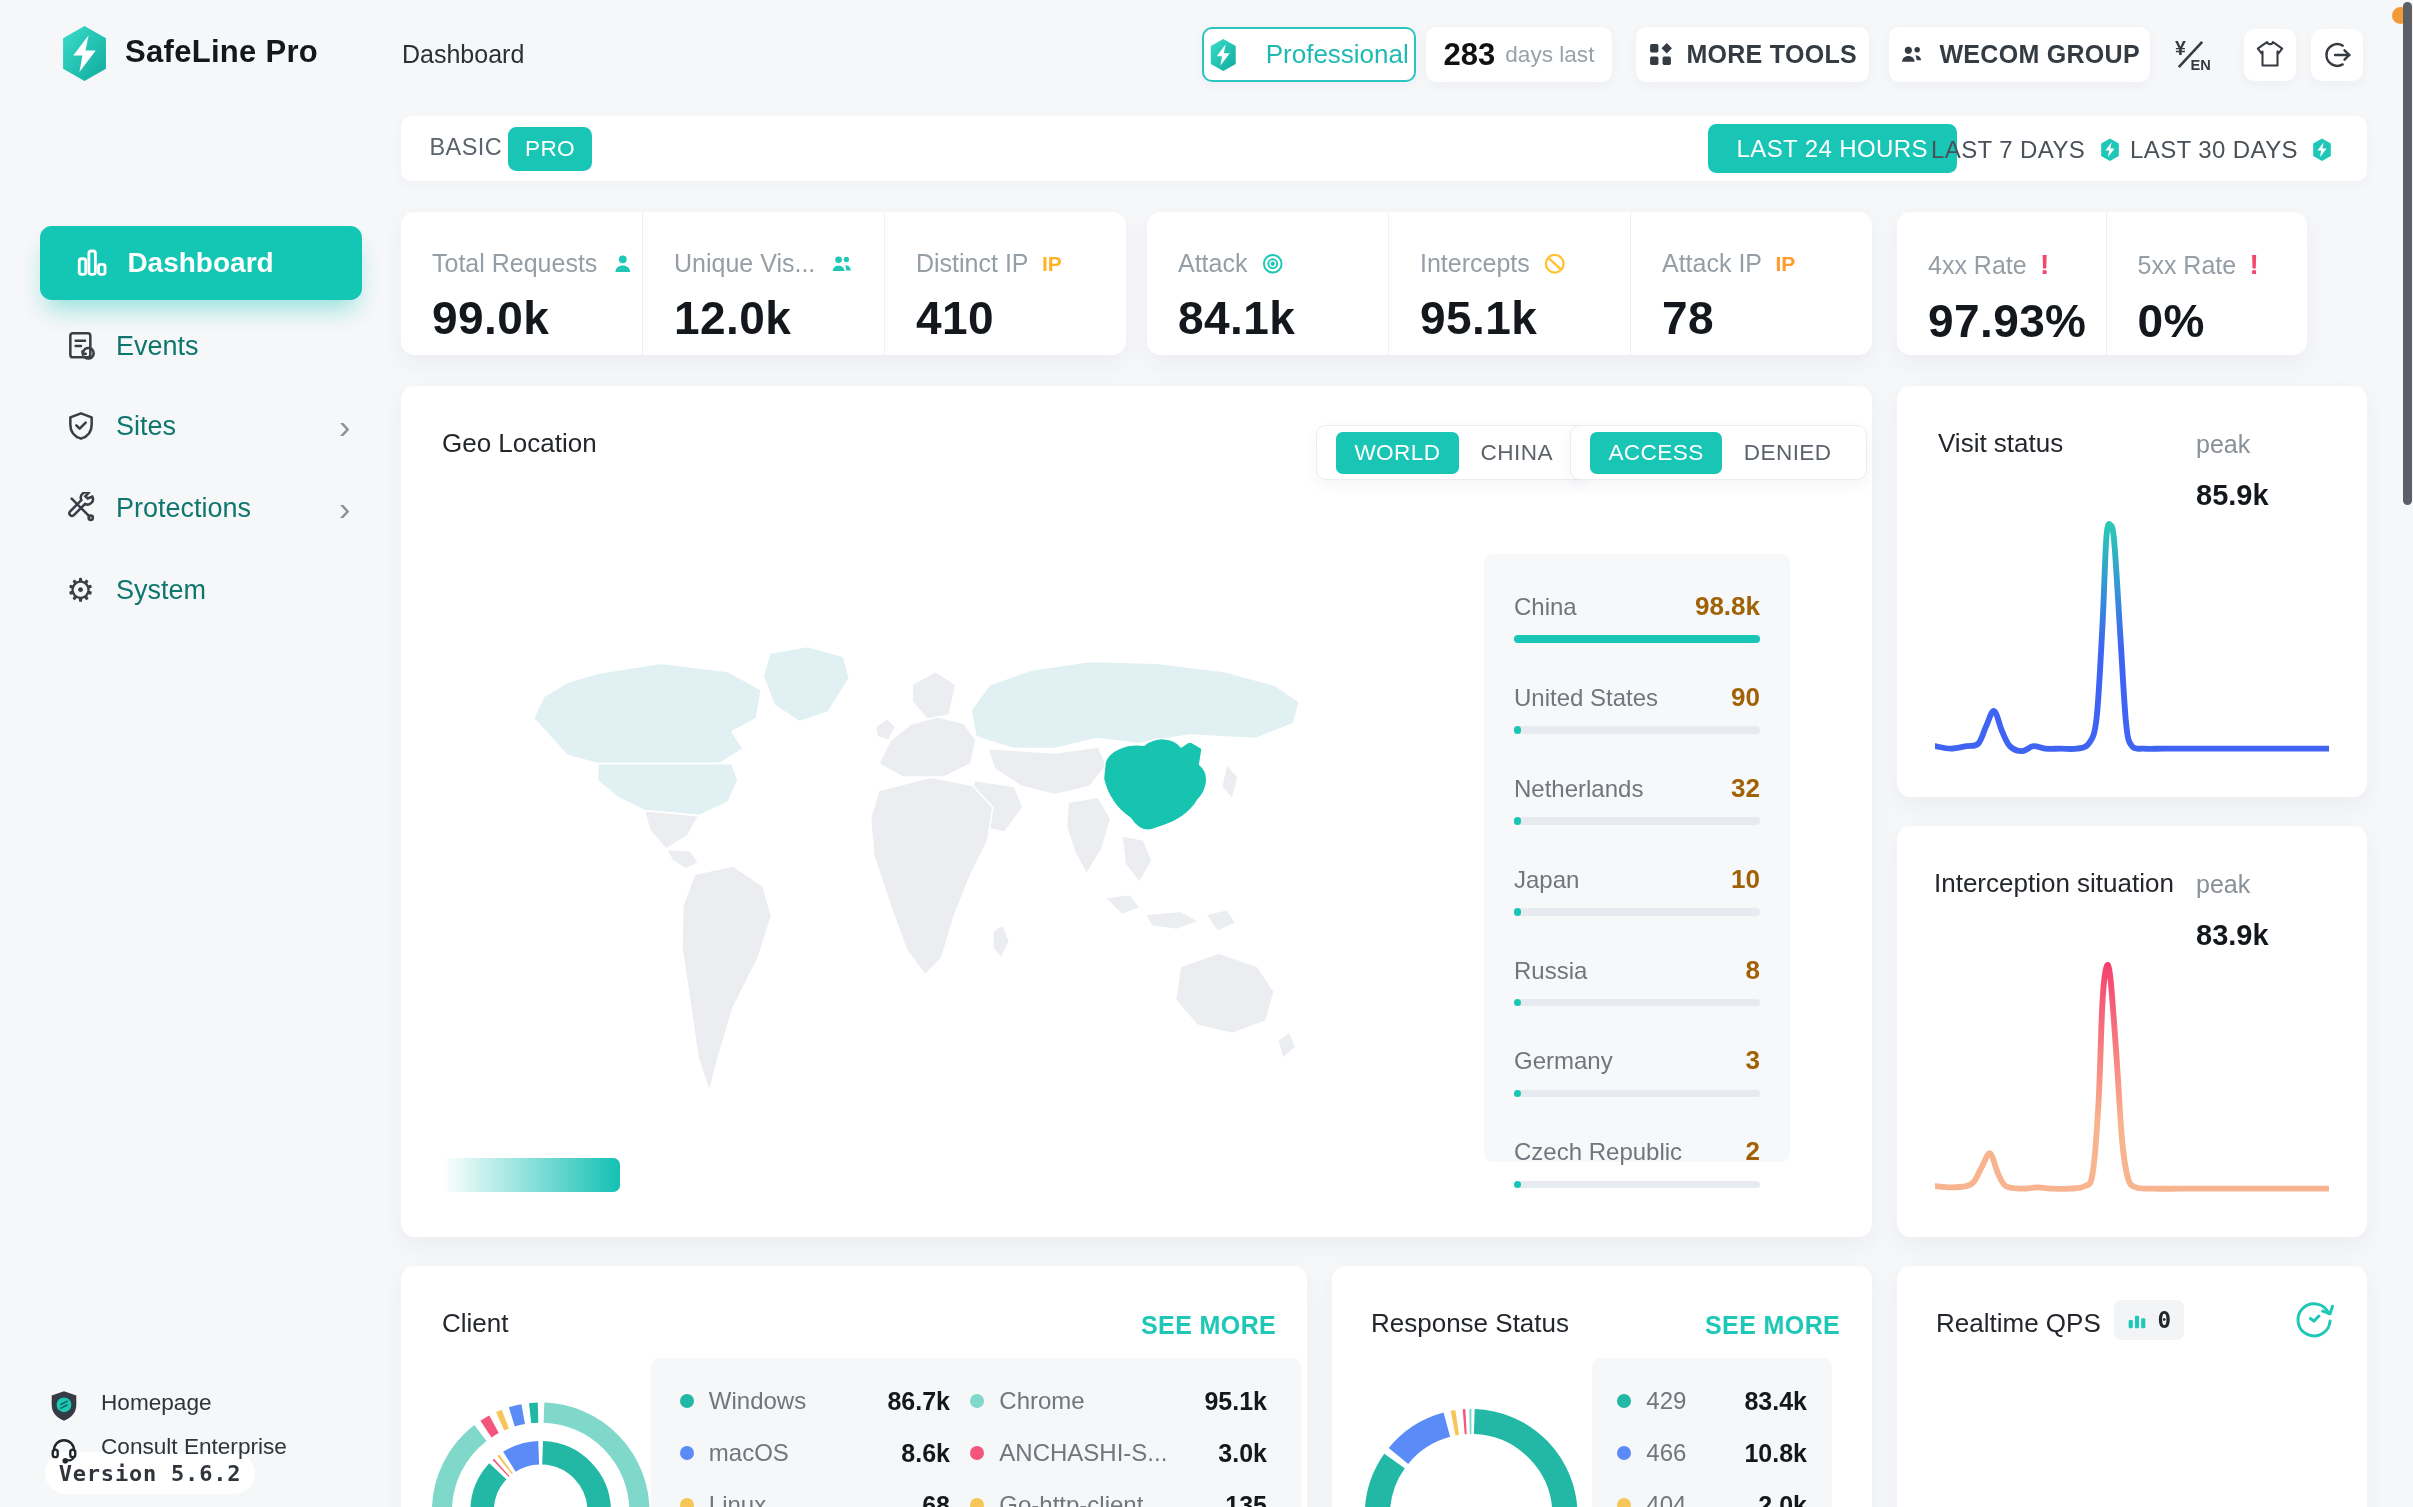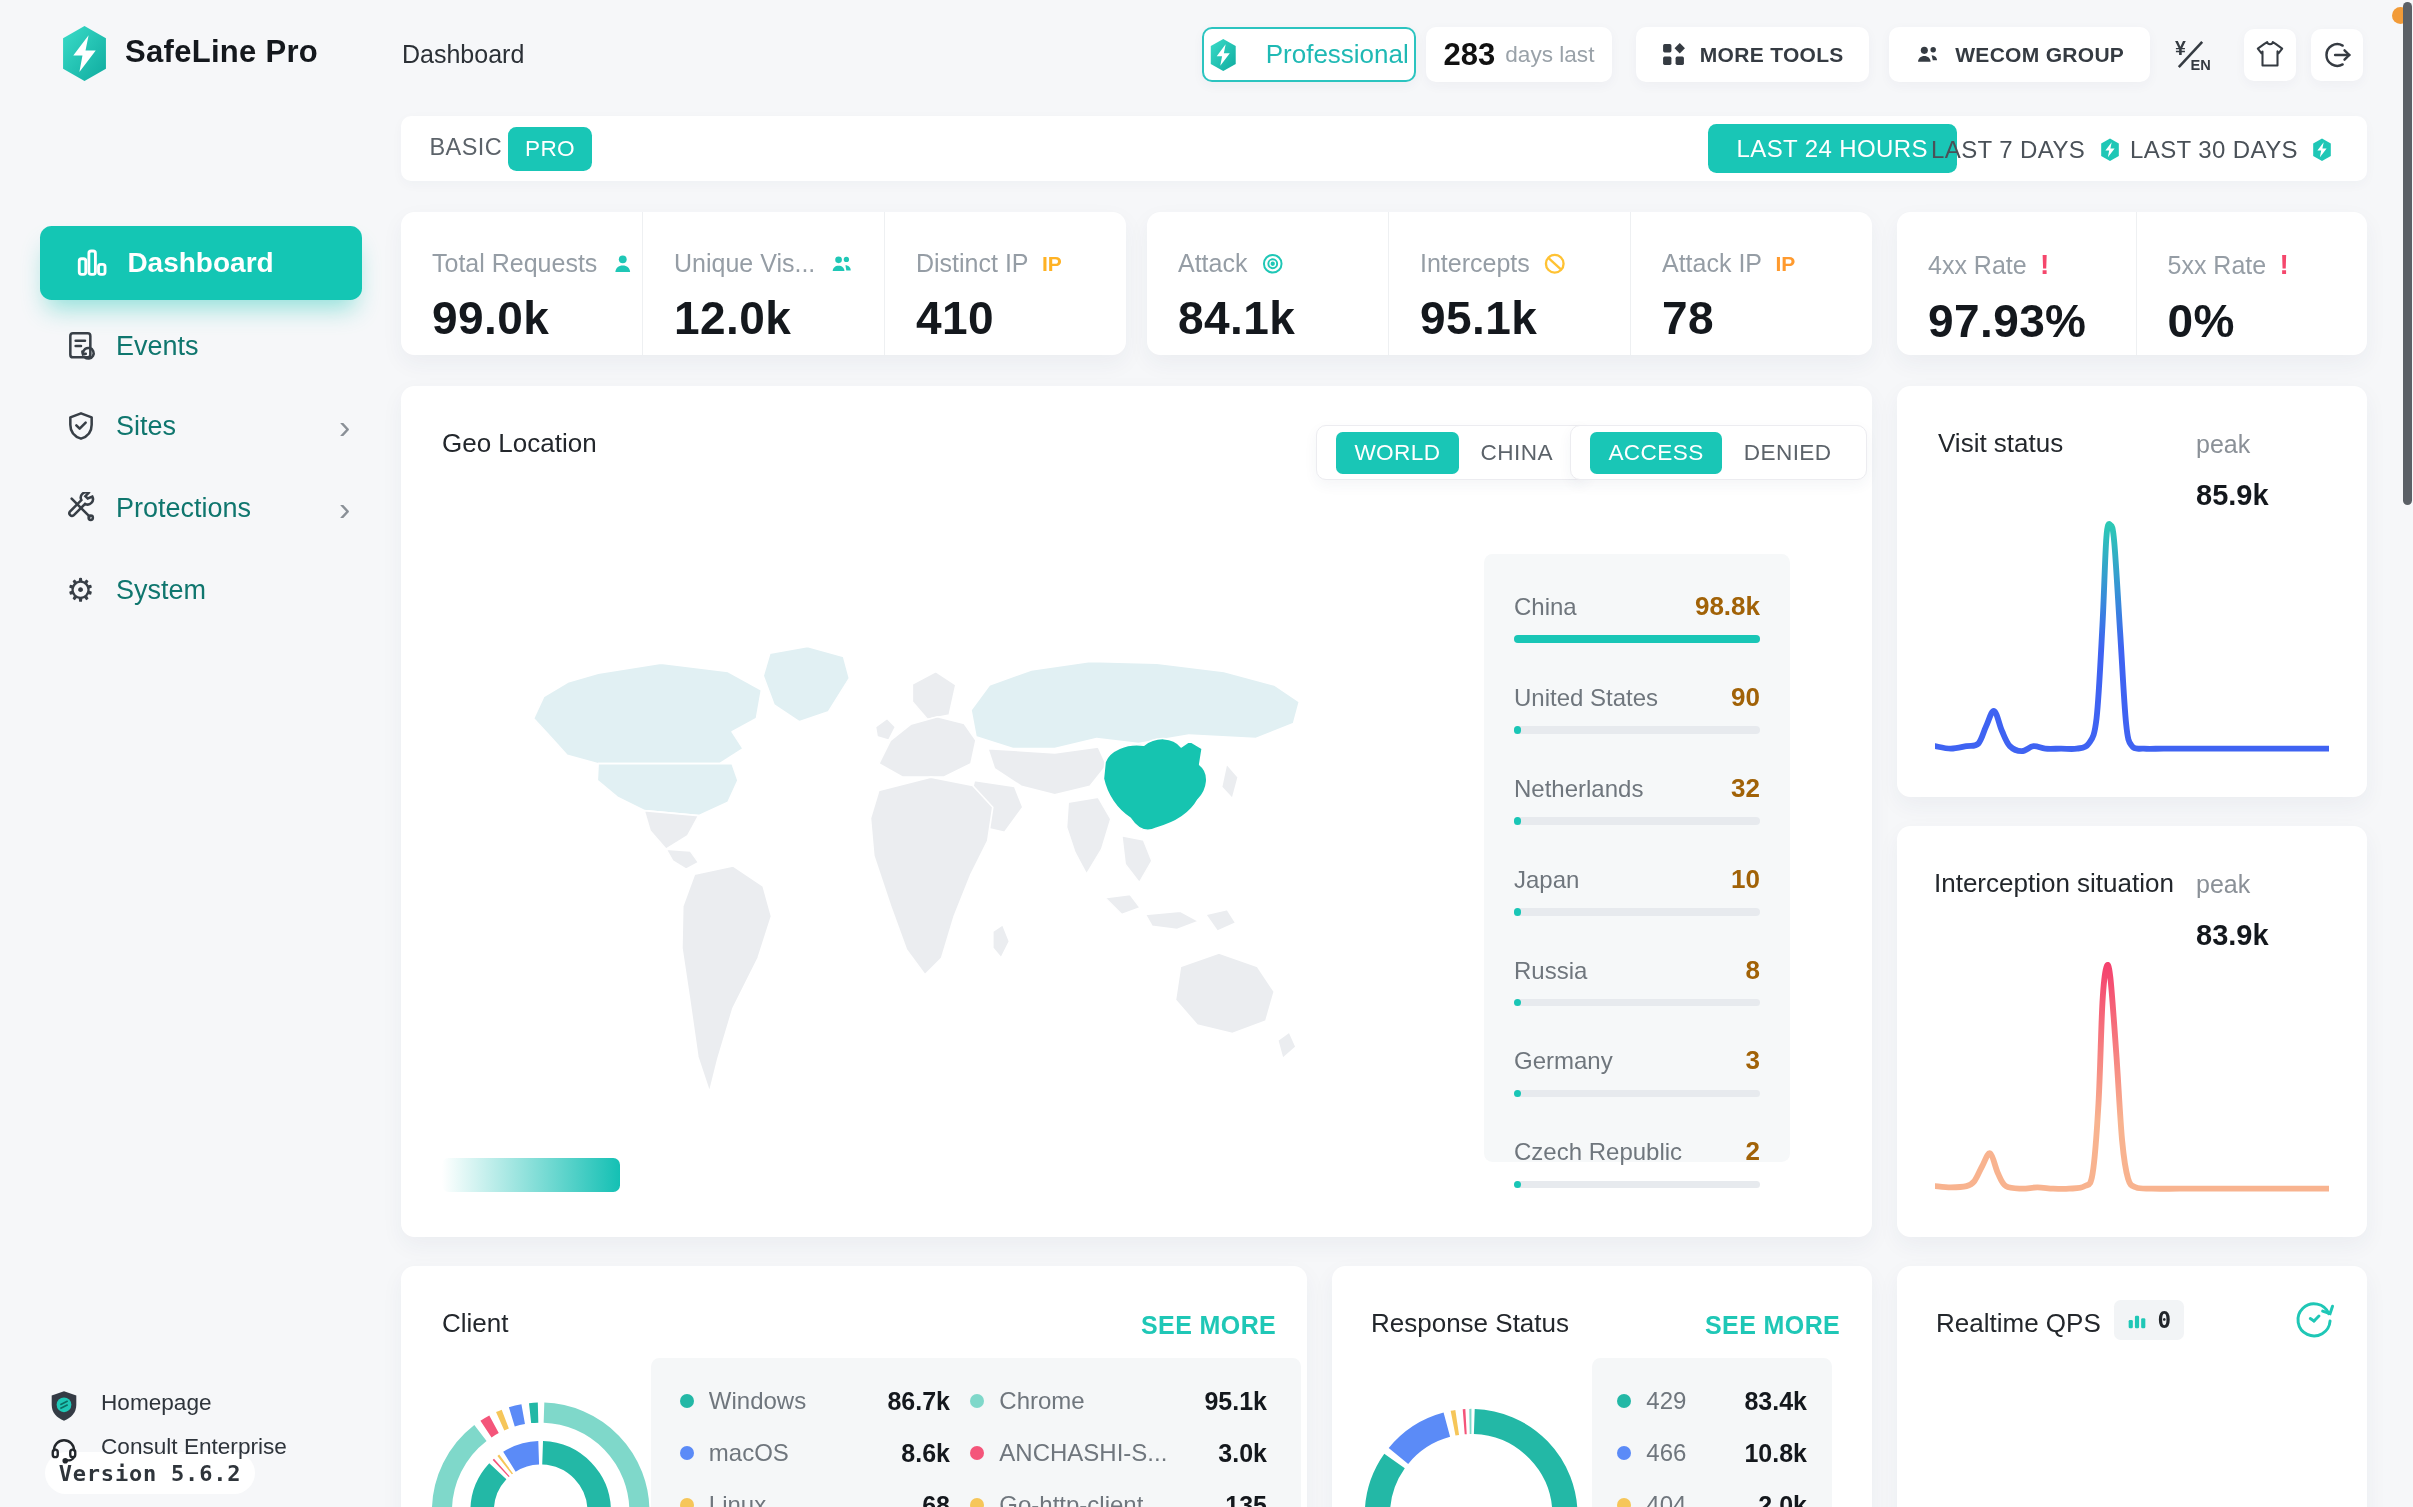--- a/index.html
+++ b/index.html
@@ -9,21 +9,21 @@
   .card{position:absolute;background:#fff;border-radius:13.4px;box-shadow:0 8.4px 22px rgba(40,60,90,.05);}
   
   .brand{left:125px;top:34px;font-size:31px;font-weight:700;color:#14181d;letter-spacing:0.3px;}
   .crumb{left:402px;top:40px;font-size:25px;color:#2b3036;}
   .hpill{position:absolute;top:27px;height:55px;background:#fff;border-radius:10px;display:flex;align-items:center;box-shadow:0 3.4px 11.7px rgba(40,60,90,.04);}
   .pro-badge{left:1202px;width:214px;border:2.5px solid #2cc4c0;justify-content:center;gap:28px;}
   .pro-badge span{color:#1fb9b4;font-size:26px;font-weight:500;}
   .days{left:1426px;width:186px;justify-content:center;gap:10px;}
   .days b{font-size:31px;color:#111;}
   .days i{font-style:normal;font-size:22.6px;color:#9aa2a9;}
-  .htool{gap:13.4px;justify-content:center;color:#353b42;font-size:21px;font-weight:600;letter-spacing:0.3px;text-align:right;}
+  .htool{gap:13.4px;justify-content:center;color:#353b42;font-size:25px;font-weight:600;letter-spacing:0.3px;text-align:right;}
   .iconbtn{position:absolute;top:28.5px;width:52px;height:52px;border-radius:10px;display:flex;align-items:center;justify-content:center;background:transparent;}
   .iconbtn.white{background:#fff;box-shadow:0 3.4px 11.7px rgba(40,60,90,.04);}
   .corner-dot{left:2392px;top:6.7px;width:17px;height:17px;border-radius:50%;background:#f29b38;}
   .scrollbar{left:2403px;top:1.7px;width:9.2px;height:503px;border-radius:5px;background:#5b6066;}
   
   .nav-active{left:40px;top:117px;width:322px;height:74px;border-radius:11.7px;background:#14c6b4;display:flex;align-items:center;box-shadow:0 15px 25px -6.7px rgba(20,198,180,.45);}
   .nav-active .lbl{color:#fff;font-size:28px;font-weight:600;margin-left:39px;}
   .nav-item{left:40px;width:322px;height:52px;display:flex;align-items:center;}
   .nav-item .ic{width:37px;display:flex;justify-content:center;margin-left:22px;color:#383f47;}
   .nav-item .lbl{margin-left:17px;font-size:27px;color:#0f766e;}
@@ -302,21 +302,21 @@
     </div>
     <div class="statcol">
       <div class="slabel">
           <span>Attack IP</span>
         <i class="ipbadge" style="color:#ff9a2e;">IP</i>
         </div>
       <div class="sval">78</div>
     </div>
   </div>
 
-  <div class="card statcard" style="left:1897px;width:470px;gap:8px;">
+  <div class="card statcard" style="left:1897px;width:410px;gap:8px;">
     <div class="statcol">
       <div class="slabel">
           <span>4xx Rate</span>
         <i class="bang">!</i>
         </div>
       <div class="sval">97.93%</div>
     </div>
     <div class="statcol">
       <div class="slabel">
           <span>5xx Rate</span>

